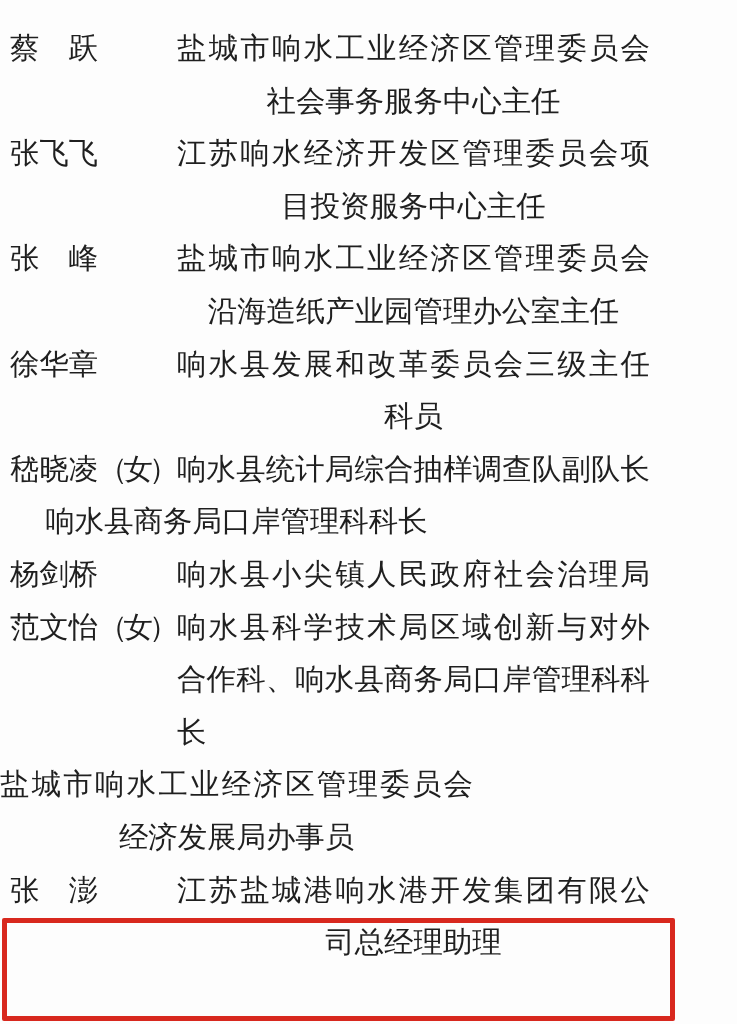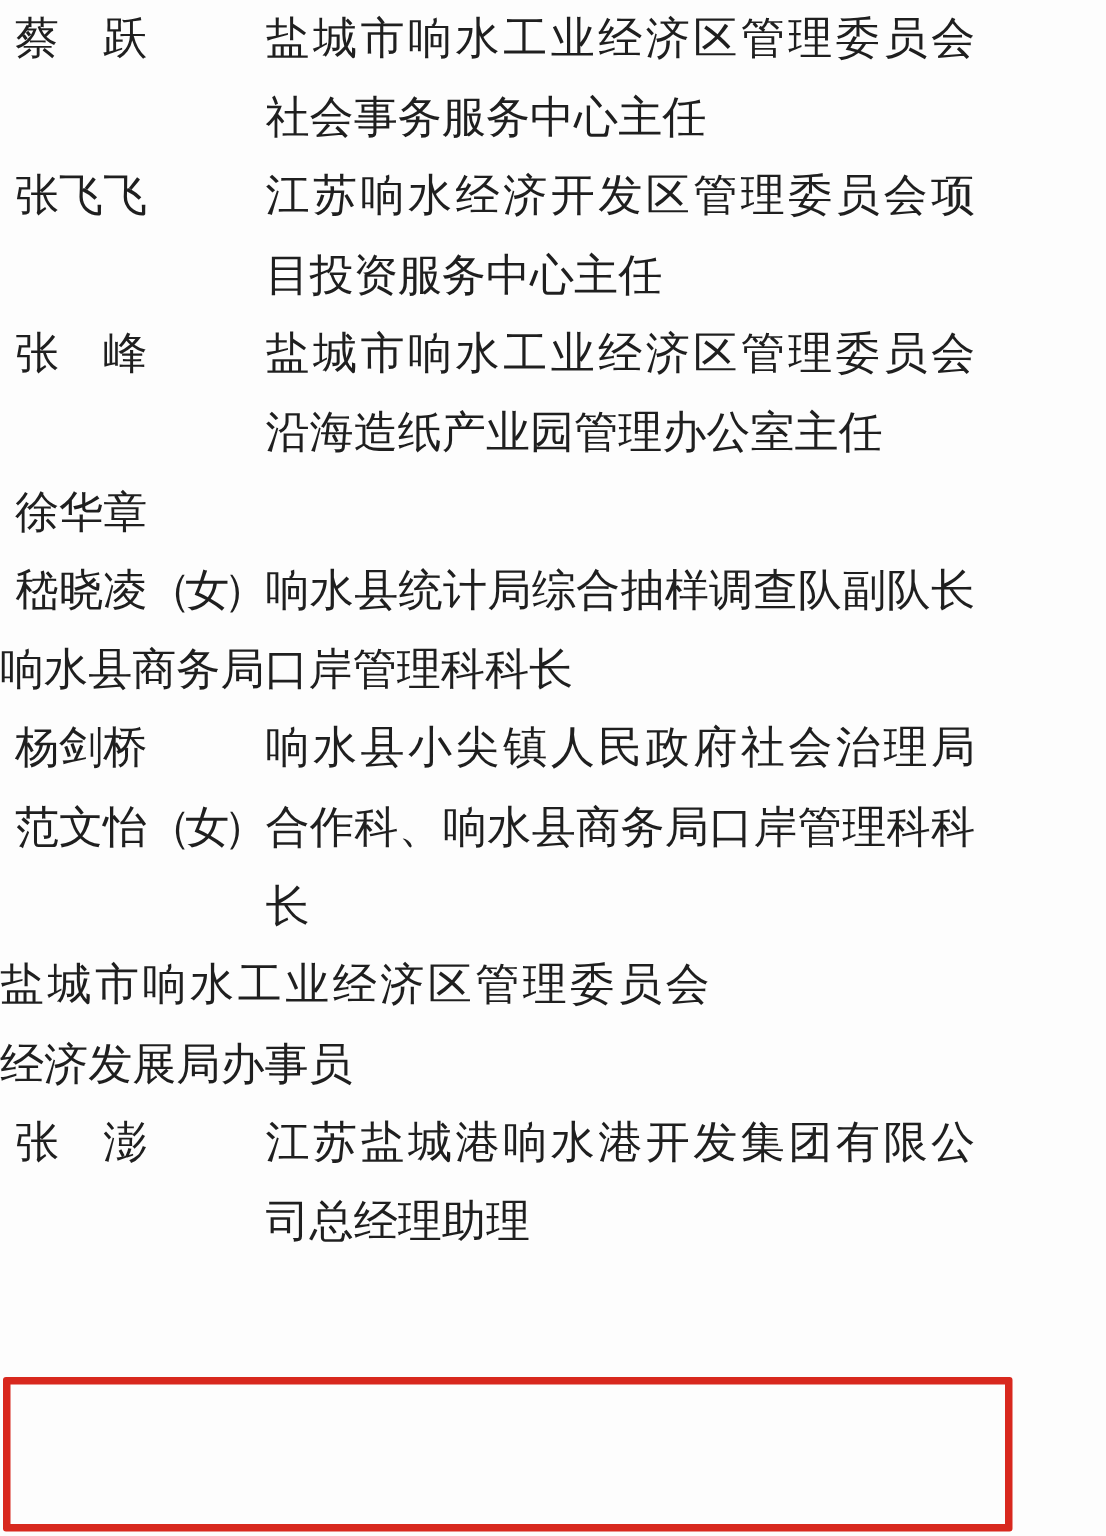--- a/index.html
+++ b/index.html
@@ -11,20 +11,21 @@
     position: relative;
     width: 737px;
     height: 1024px;
     background: #fdfdfd;
     overflow: hidden;
     font-family: "Liberation Serif", "DejaVu Serif", serif;
     color: #1f1f1f;
     font-size: 29.4px;
   }
   .roster {
+    padding-top: 22px;
   }
   .row {
     display: flex;
     align-items: flex-start;
   }
   .name-cell {
     flex: none;
     width: 177px;
     padding-left: 10px;
     line-height: 52.6px;
@@ -34,20 +35,21 @@
   .paren {
     letter-spacing: -4px;
   }
   .title-cell {
     flex: none;
     width: 473px;
   }
   .line {
     line-height: 52.6px;
     white-space: nowrap;
+    text-align: center;
   }
   
   .line.j {
     white-space: normal;
     text-align: justify;
     text-align-last: justify;
   }
   .highlight-box {
     position: absolute;
     left: 2px;
@@ -85,20 +87,24 @@
     <div class="row">
       <div class="name-cell"><span>张　峰</span><span class="paren"></span></div>
       <div class="title-cell">
         <div class="line j">盐城市响水工业经济区管理委员会</div>
         <div class="line">沿海造纸产业园管理办公室主任</div>
       </div>
     </div>
 
     <div class="row">
       <div class="name-cell"><span>徐华章</span><span class="paren"></span></div>
+      <div class="title-cell">
+        <div class="line j">响水县发展和改革委员会三级主任</div>
+        <div class="line">科员</div>
+      </div>
     </div>
 
     <div class="row">
       <div class="name-cell"><span>嵇晓凌</span><span class="paren">（女）</span></div>
       <div class="title-cell">
         <div class="line j">响水县统计局综合抽样调查队副队长</div>
       </div>
     </div>
 
     <div class="row">
@@ -110,20 +116,21 @@
     <div class="row">
       <div class="name-cell"><span>杨剑桥</span><span class="paren"></span></div>
       <div class="title-cell">
         <div class="line j">响水县小尖镇人民政府社会治理局</div>
       </div>
     </div>
 
     <div class="row">
       <div class="name-cell"><span>范文怡</span><span class="paren">（女）</span></div>
       <div class="title-cell">
+        <div class="line j">响水县科学技术局区域创新与对外</div>
         <div class="line j">合作科、响水县商务局口岸管理科科长</div>
       </div>
     </div>
 
 
     <div class="row">
       <div class="title-cell">
         <div class="line j">盐城市响水工业经济区管理委员会</div>
         <div class="line">经济发展局办事员</div>
       </div>

